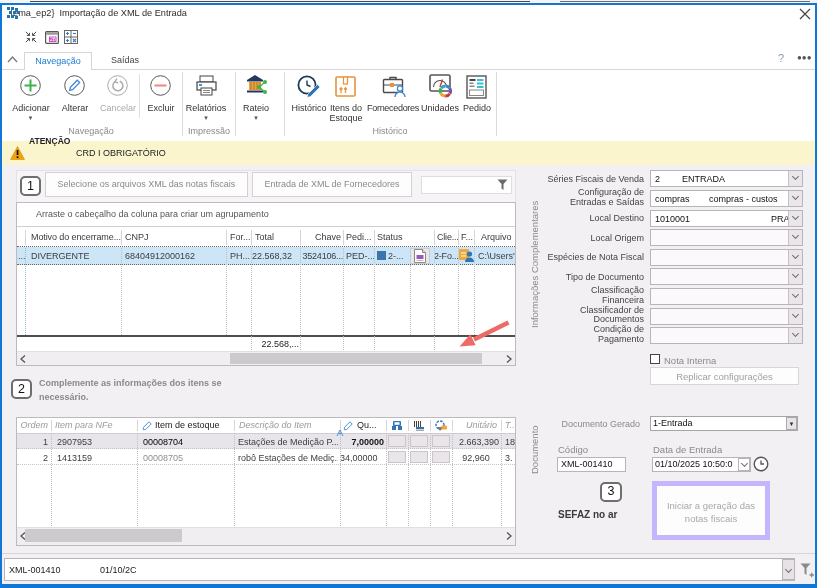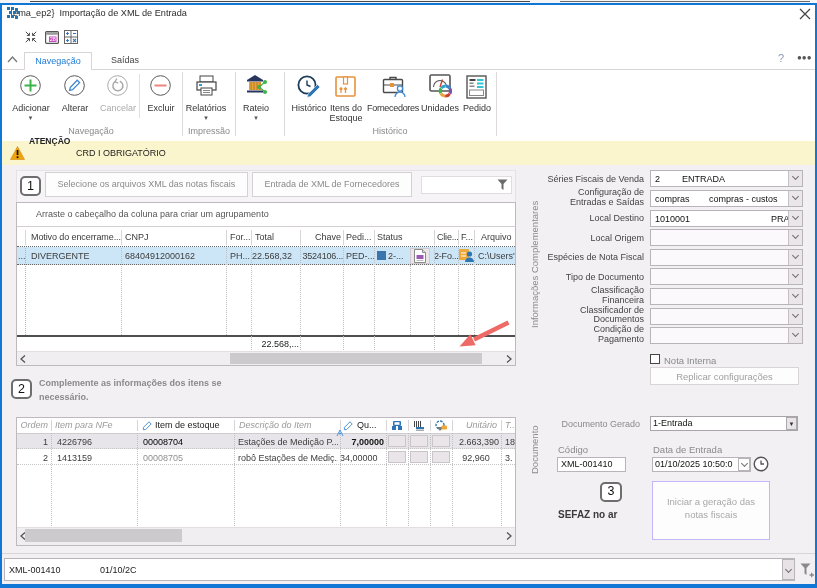--- a/index.html
+++ b/index.html
@@ -345,21 +345,21 @@
 <div class="abs" style="left:430px;top:420px;width:1px;height:11px;background:#d8d4d8"></div>
 <div class="abs" style="left:452px;top:420px;width:1px;height:11px;background:#d8d4d8"></div>
 <div class="abs" style="left:501px;top:420px;width:1px;height:11px;background:#d8d4d8"></div>
 
 <svg class="abs" style="left:336px;top:429px;z-index:5" width="8" height="8" viewBox="0 0 8 8">
     <path d="M1 7 L4 1 L7 7" fill="none" stroke="#4a90d9" stroke-width="1"></path>
     <circle cx="4" cy="4.5" r="1" fill="#4a90d9"></circle>
   </svg>
 <div class="abs" style="left:17px;top:433px;width:498px;height:16px;background:#e7e5ea;border-top:1px solid #cfcbcf"></div>
 <div class="abs" style="left:20px;top:437px;width:28px;text-align:right;color:#3c3c3c">1</div>
-<div class="abs" style="left:57px;top:437px;color:#3c3c3c">4226796</div>
+<div class="abs" style="left:57px;top:437px;color:#3c3c3c">2907953</div>
 <div class="abs" style="left:143px;top:437px;color:#000">00008704</div>
 <div class="abs" style="left:238px;top:437px;width:100px;overflow:hidden;white-space:nowrap;color:#3c3c3c">Estações de Medição P...</div>
 <div class="abs" style="left:340px;top:437px;width:44px;text-align:right;color:#111;font-weight:bold">7,00000</div>
 <div class="abs" style="left:388px;top:435px;width:18px;height:12px;background:#e9e5e9;border:1px solid #c9c5c9"></div>
 <div class="abs" style="left:410px;top:435px;width:18px;height:12px;background:#e9e5e9;border:1px solid #c9c5c9"></div>
 <div class="abs" style="left:432px;top:435px;width:18px;height:12px;background:#e9e5e9;border:1px solid #c9c5c9"></div>
 <div class="abs" style="left:453px;top:437px;width:46px;text-align:right;color:#3c3c3c">2.663,390</div>
 <div class="abs" style="left:505px;top:437px;color:#3c3c3c">18</div>
 
 <div class="abs" style="left:20px;top:453px;width:28px;text-align:right;color:#3c3c3c">2</div>
@@ -475,21 +475,21 @@
 <div class="ddb" style="left:738px;top:457.5px;width:12px;height:13px;background:#fff;border:1px solid #b9b4b9">
     <i style="margin-top:2.5px"></i>
   </div>
 <svg class="abs" style="left:753px;top:456px" width="16" height="16" viewBox="0 0 16 16">
 <circle cx="8" cy="8" r="6.8" fill="#fff" stroke="#555" stroke-width="1.4"></circle>
 <path d="M8 4.5 V8 H11" fill="none" stroke="#555" stroke-width="1.3"></path>
 </svg>
 
 <div class="abs" style="left:600px;top:482px;width:22px;height:20px;background:#fff;border:2.5px solid #6e6e6e;border-radius:5px;text-align:center;line-height:15px;font-size:12.5px;color:#111">3</div>
 <div class="abs" style="left:558px;top:509px;font-size:10px;font-weight:bold;color:#3b3b3b">SEFAZ no ar</div>
-<div class="abs" style="left:652px;top:481px;width:118px;height:59px;background:#fdfdfd;border:1px solid #c4b5fd;color:#a8a8a8;text-align:center;font-size:9.5px;line-height:13px;padding-top:13px">Iniciar a geração das<br>notas fiscais</div>
+<div class="abs" style="left:652px;top:481px;width:118px;height:59px;background:#fdfdfd;border:5px solid #c4b5fd;color:#a8a8a8;text-align:center;font-size:9.5px;line-height:13px;padding-top:13px">Iniciar a geração das<br>notas fiscais</div>
 
 <div class="abs" style="left:2px;top:553px;width:813px;height:1px;background:#d8d4d8"></div>
 <div class="abs" style="left:4px;top:558px;width:791px;height:23px;background:#fff;border:1px solid #b9b4b9"></div>
 <div class="ddb" style="left:782px;top:559px;width:12.5px;height:21px;background:#e6e2e6;border:1px solid #b9b4b9">
     <i style="margin-top:7px"></i>
   </div>
 <div class="abs" style="left:9px;top:565px;color:#222">XML-001410</div>
 <div class="abs" style="left:100px;top:565px;color:#222">01/10/2C</div>
 <svg class="abs" style="left:800px;top:563px" width="14" height="15" viewBox="0 0 14 15">
 <path d="M0.5 0.5 h10 l-4 4.5 v7 l-2 -1.5 v-5.5 z" fill="#8a8a8a"></path>

